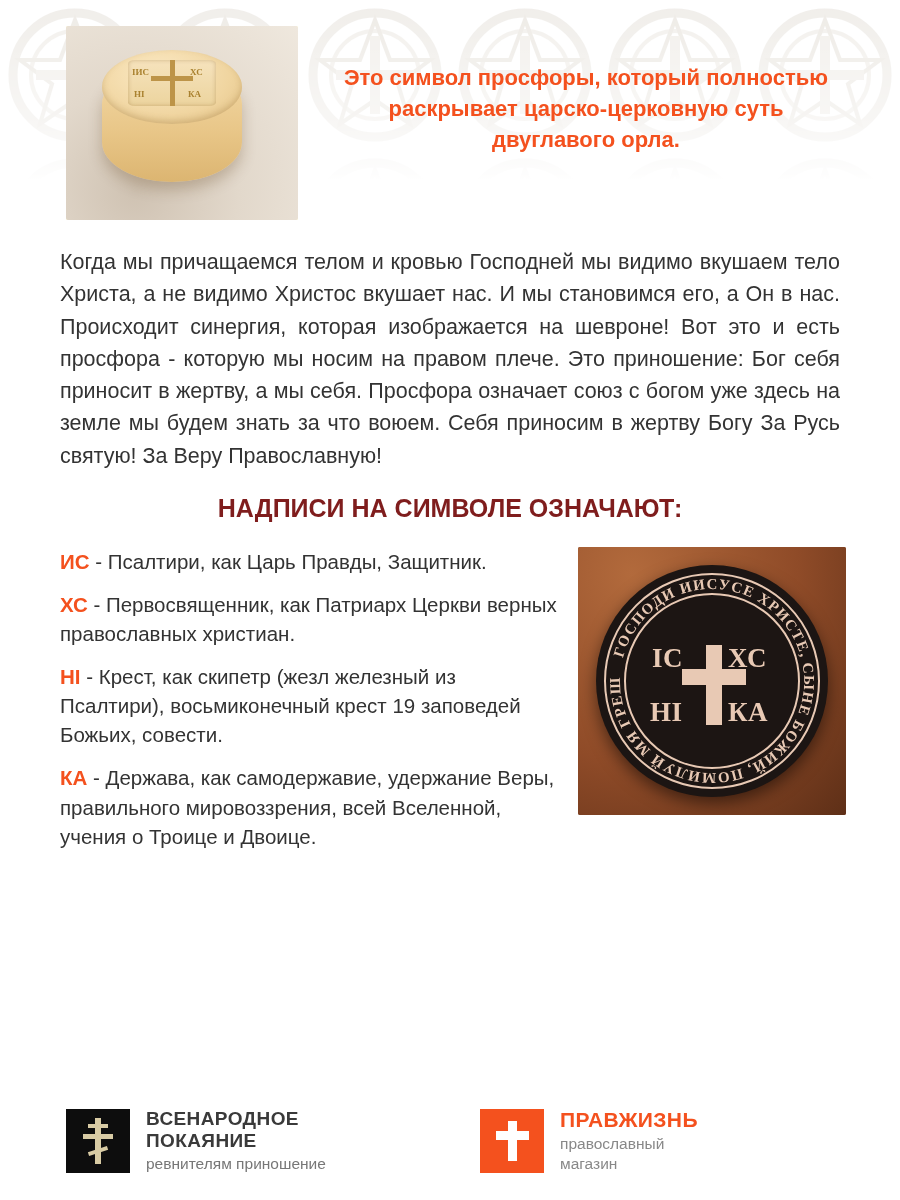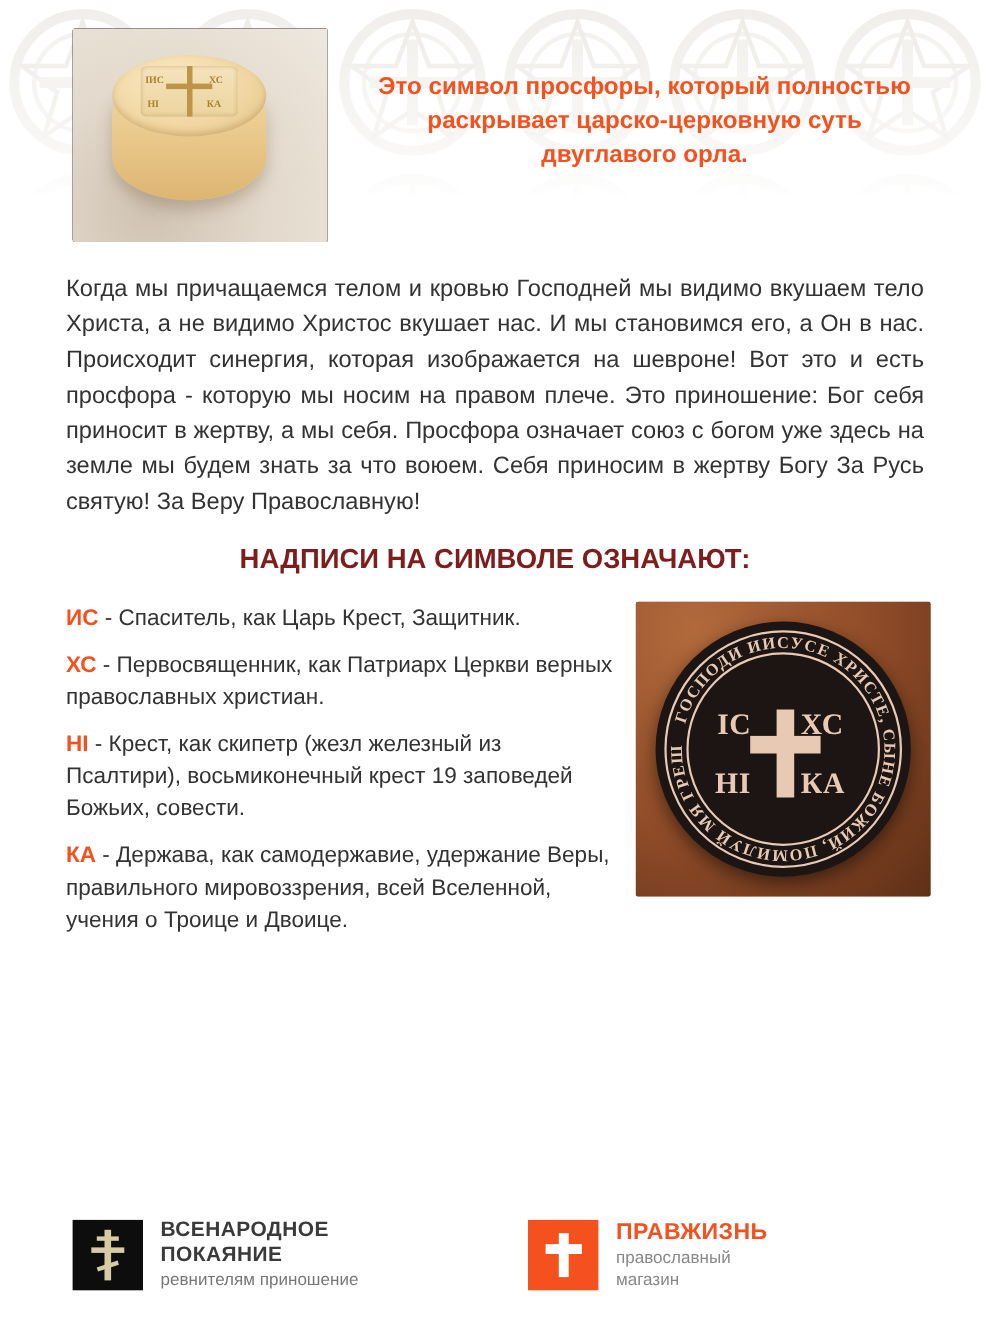--- a/index.html
+++ b/index.html
@@ -65,21 +65,21 @@
     align-items: flex-start;
     z-index: 5;
   }
   .prosphora-photo {
     width: 232px;
     height: 194px;
     flex: 0 0 232px;
     border-radius: 2px;
     position: relative;
     overflow: hidden;
-    background: #000000;
+    background: #fef9c3;
   }
   .prosphora-photo .cloth {
     position: absolute;
     inset: 0;
     background:
       radial-gradient(ellipse at 30% 85%, #cfc2b2 0%, #e2d8cb 45%, #efe8de 100%);
   }
   .prosphora-photo .seal-body {
     position: absolute;
     left: 36px;
@@ -387,21 +387,21 @@
   </div>
 
   <div class="body-text">Когда мы причащаемся телом и кровью Господней мы видимо вкушаем тело Христа, а не видимо Христос вкушает нас. И мы становимся его, а Он в нас. Происходит синергия, которая изображается на шевроне! Вот это и есть просфора - которую мы носим на правом плече. Это приношение: Бог себя приносит в жертву, а мы себя. Просфора означает союз с богом уже здесь на земле мы будем знать за что воюем. Себя приносим в жертву Богу За Русь святую! За Веру Православную!</div>
 
   <div class="section-heading">НАДПИСИ НА СИМВОЛЕ ОЗНАЧАЮТ:</div>
 
   <div class="meanings-section">
     <div class="meanings-list">
 
       <div class="meaning-item">
-        <span class="abbr">ИС</span><span> - Спаситель, как Царь Крест, Защитник.</span>
+        <span class="abbr">ИС</span><span> - Псалтири, как Царь Правды, Защитник.</span>
       </div>
 
       <div class="meaning-item">
         <span class="abbr">ХС</span><span> - Первосвященник, как Патриарх Церкви верных православных христиан.</span>
       </div>
 
       <div class="meaning-item">
         <span class="abbr">НІ</span><span> - Крест, как скипетр (жезл железный из Псалтири), восьмиконечный крест 19 заповедей Божьих, совести.</span>
       </div>
 

